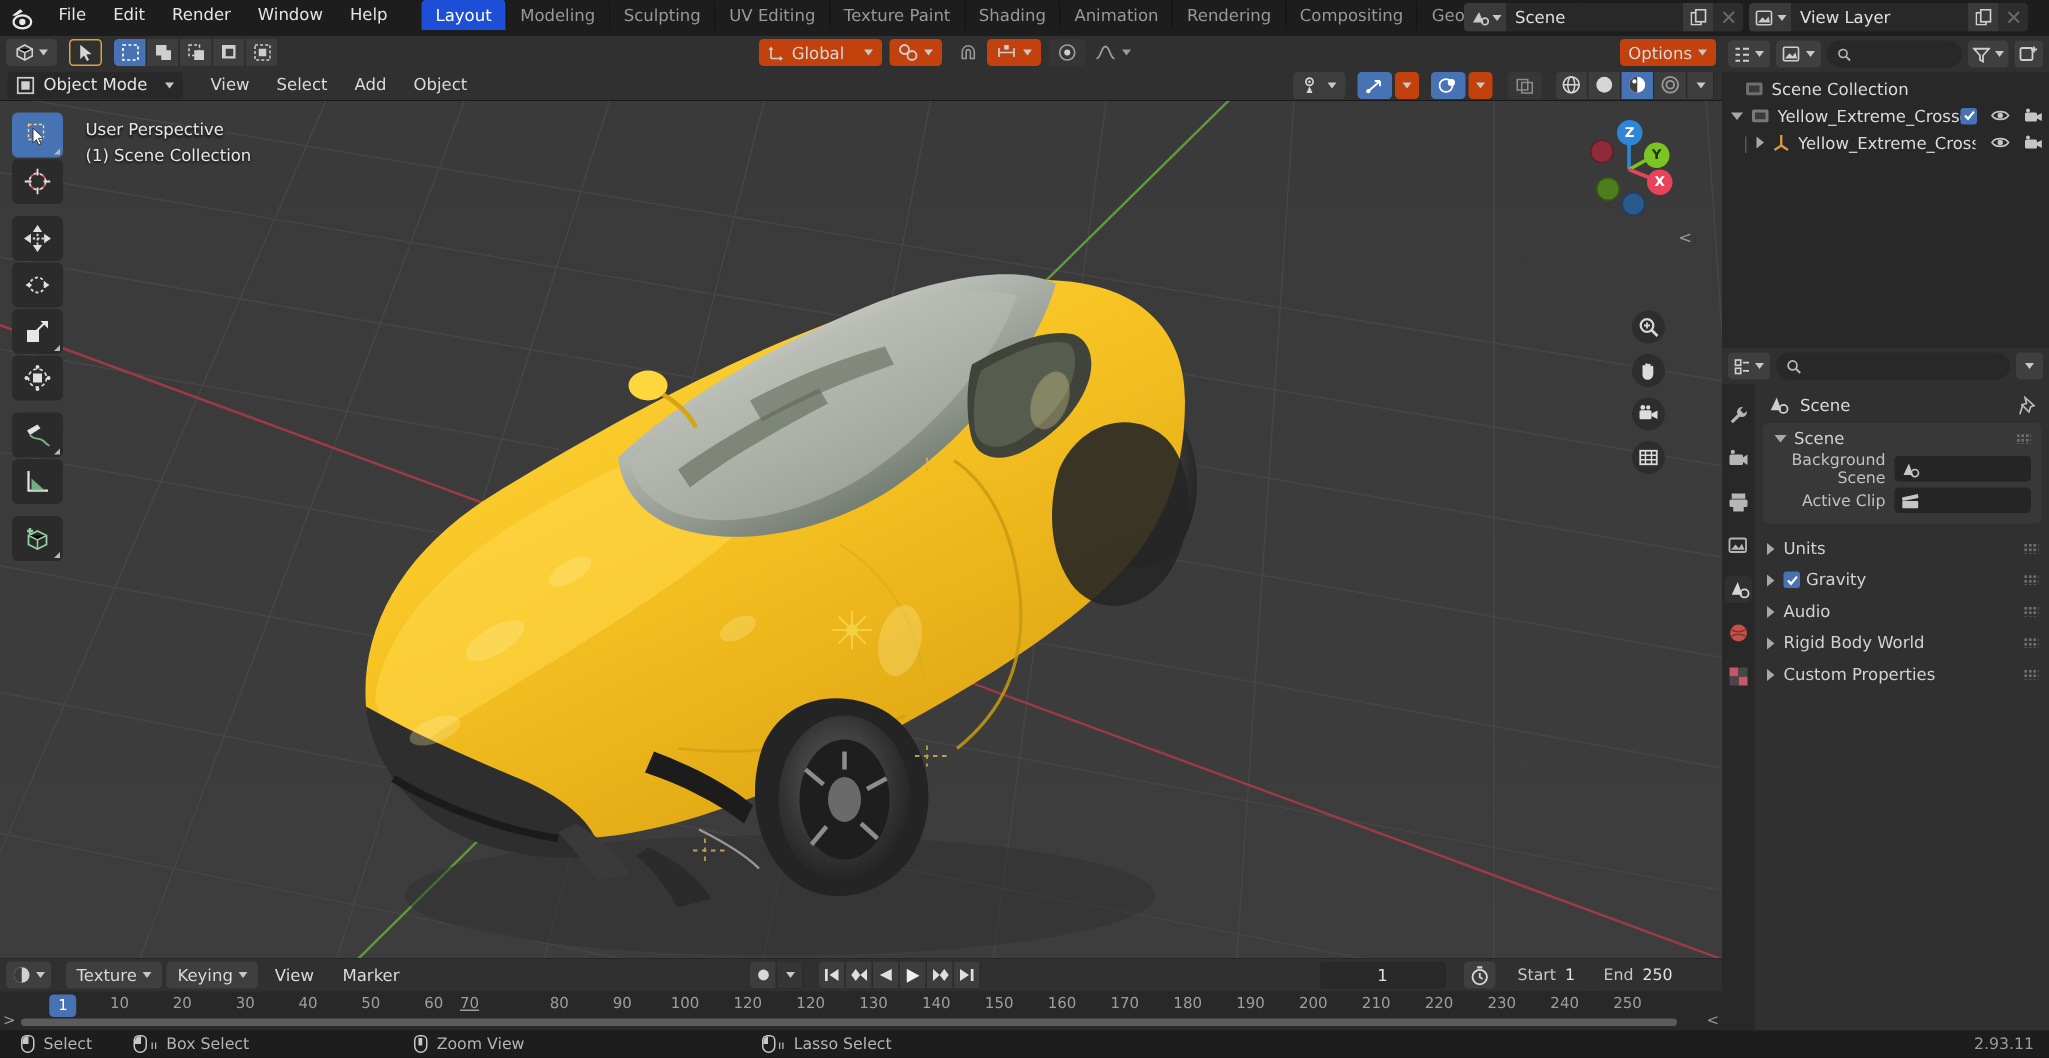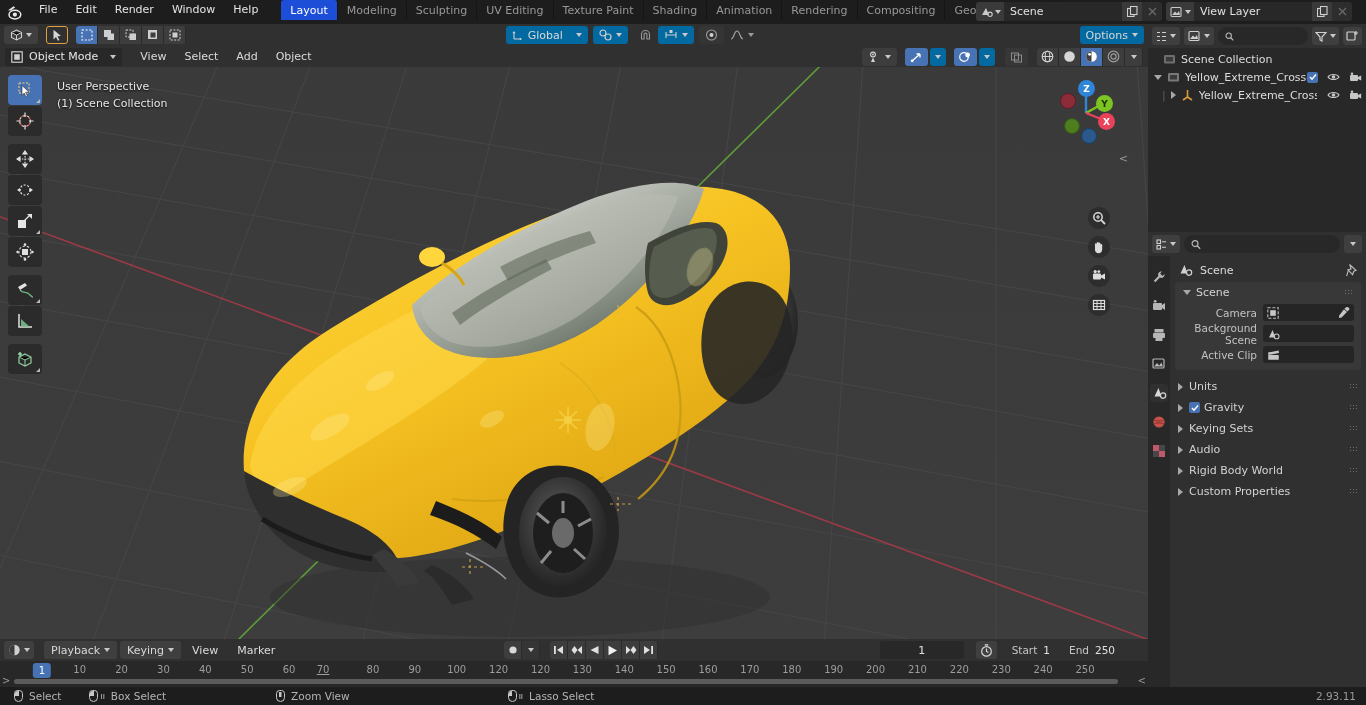--- a/index.html
+++ b/index.html
@@ -52,21 +52,21 @@
 
   
   .view3d-header {
     position: absolute; left: 0; top: 24px; width: 1148px; height: 22px;
     background: #303030; display: flex; align-items: center; padding: 0 4px;
   }
   .hbtn {
     height: 18px; background: #303030; border-radius: 3px; display: flex;
     align-items: center; padding: 0 6px; gap: 4px; color: #d8d8d8; font-size: 11px;
   }
-  .hbtn.sunken { background: #0369a1; }
+  .hbtn.sunken { background: #c2410c; }
   .hbtn.raised { background: #3f3f3f; }
   .hbtn.blue { background: #4772b3; }
   .seg { display: flex; align-items: center; background: #282828; border-radius: 3px; overflow: hidden; }
   .seg .sbtn { width: 22px; height: 18px; display: flex; align-items: center; justify-content: center; background: #3d3d3d; border-right:1px solid #2a2a2a;}
   .seg .sbtn.on { background: #4772b3; }
   .orange-outline { outline: 1.5px solid #e09f3e; outline-offset: -1px; border-radius: 3px; }
 
   
   .tool-header {
     position: absolute; left: 0; top: 46px; width: 1148px; height: 21px;
@@ -897,36 +897,20 @@
           </svg>
       </div>
 
       <div style="margin:2px 5px 0 5px;background:#383838;border-radius:4px;padding-bottom:5px;">
         <div class="panel-hdr">
           <span class="tri open"></span>
           <span>Scene</span>
           <span class="grip"></span>
         </div>
         <div class="prop-row">
-          <span class="prop-label">Camera</span>
-          <span class="prop-field">
-            <svg width="12" height="12" viewBox="0 0 12 12">
-                <rect x="0.8" y="0.8" width="10.4" height="10.4" fill="none" stroke="#b9b9b9" stroke-width="1.1" stroke-dasharray="3 1.6"></rect>
-                <rect x="3.2" y="3.2" width="5.6" height="5.6" fill="#c6c6c6"></rect>
-              </svg>
-            <span></span>
-            <span class="eyedrop">
-              <svg width="12" height="13" viewBox="0 0 12 13">
-                  <path d="M9.6 1.2 a1.7 1.7 0 0 1 1.3 2.9 L9.4 5.6 L6.5 2.7 L8 1.2 a1.7 1.7 0 0 1 1.6 0 Z" fill="#c6c6c6"></path>
-                  <path d="M6 3.2 L8.9 6.1 L3.6 11.4 L0.9 12.1 L1.4 9.2 Z" fill="#c6c6c6"></path>
-                </svg>
-            </span>
-          </span>
-        </div>
-        <div class="prop-row">
           <span class="prop-label">Background Scene</span>
           <span class="prop-field">
             <svg width="13" height="12" viewBox="0 0 13 12">
                 <path d="M2 9.6 L5.6 2 L8.4 9.6 Z" fill="#c6c6c6"></path>
                 <circle cx="9.6" cy="8.4" r="2.4" fill="none" stroke="#c6c6c6" stroke-width="1.1"></circle>
               </svg>
             <span></span>
           </span>
         </div>
         <div class="prop-row">
@@ -953,25 +937,20 @@
         <span class="checkbox-on">
           <svg width="8" height="8" viewBox="0 0 8 8">
               <path d="M1 4 L3 6.2 L7 1.4" stroke="#fff" stroke-width="1.5" fill="none"></path>
             </svg>
         </span>
         <span style="margin-left:-2px;">Gravity</span>
         <span class="grip"></span>
       </div>
       <div class="sub-panel">
         <span class="tri"></span>
-        <span>Keying Sets</span>
-        <span class="grip"></span>
-      </div>
-      <div class="sub-panel">
-        <span class="tri"></span>
         <span>Audio</span>
         <span class="grip"></span>
       </div>
       <div class="sub-panel">
         <span class="tri"></span>
         <span>Rigid Body World</span>
         <span class="grip"></span>
       </div>
       <div class="sub-panel">
         <span class="tri"></span>
@@ -985,21 +964,21 @@
     <div class="tl-header">
       <div class="hbtn raised" style="padding:0 4px;gap:3px;">
         <svg width="13" height="12" viewBox="0 0 13 12">
             <circle cx="6.5" cy="6" r="5.2" fill="#d0d0d0"></circle>
             <path d="M6.5 0.8 a5.2 5.2 0 0 0 0 10.4 z" fill="#3a3a3a"></path>
           </svg>
         <span class="chev"></span>
       </div>
       <div style="width:4px"></div>
       <div class="hbtn raised" style="padding:0 7px;">
-        <span>Playback</span>
+        <span>Texture</span>
           <span class="chev"></span>
       </div>
       <div class="hbtn raised" style="padding:0 7px;">
         <span>Keying</span>
           <span class="chev"></span>
       </div>
       <div class="menulbl">View</div>
       <div class="menulbl">Marker</div>
 
       <div style="flex:1"></div>
@@ -1083,21 +1062,21 @@
       <div class="playhead" style="left:42px;">
         <span>1</span>
       </div>
       <div id="tl-ticks">
           <div class="tick" style="left: 79.6988px;">10</div>
           <div class="tick" style="left: 121.586px;">20</div>
           <div class="tick" style="left: 163.474px;">30</div>
           <div class="tick" style="left: 205.361px;">40</div>
           <div class="tick" style="left: 247.249px;">50</div>
           <div class="tick" style="left: 289.137px;">60</div>
-          <div class="tick" style="left: 323px; text-decoration: underline;">70</div>
+          <div class="tick" style="left: 313px; text-decoration: underline;">70</div>
           <div class="tick" style="left: 372.912px;">80</div>
           <div class="tick" style="left: 414.799px;">90</div>
           <div class="tick" style="left: 456.687px;">100</div>
           <div class="tick" style="left: 498.574px;">120</div>
           <div class="tick" style="left: 540.462px;">120</div>
           <div class="tick" style="left: 582.349px;">130</div>
           <div class="tick" style="left: 624.237px;">140</div>
           <div class="tick" style="left: 666.124px;">150</div>
           <div class="tick" style="left: 708.012px;">160</div>
           <div class="tick" style="left: 749.9px;">170</div>

